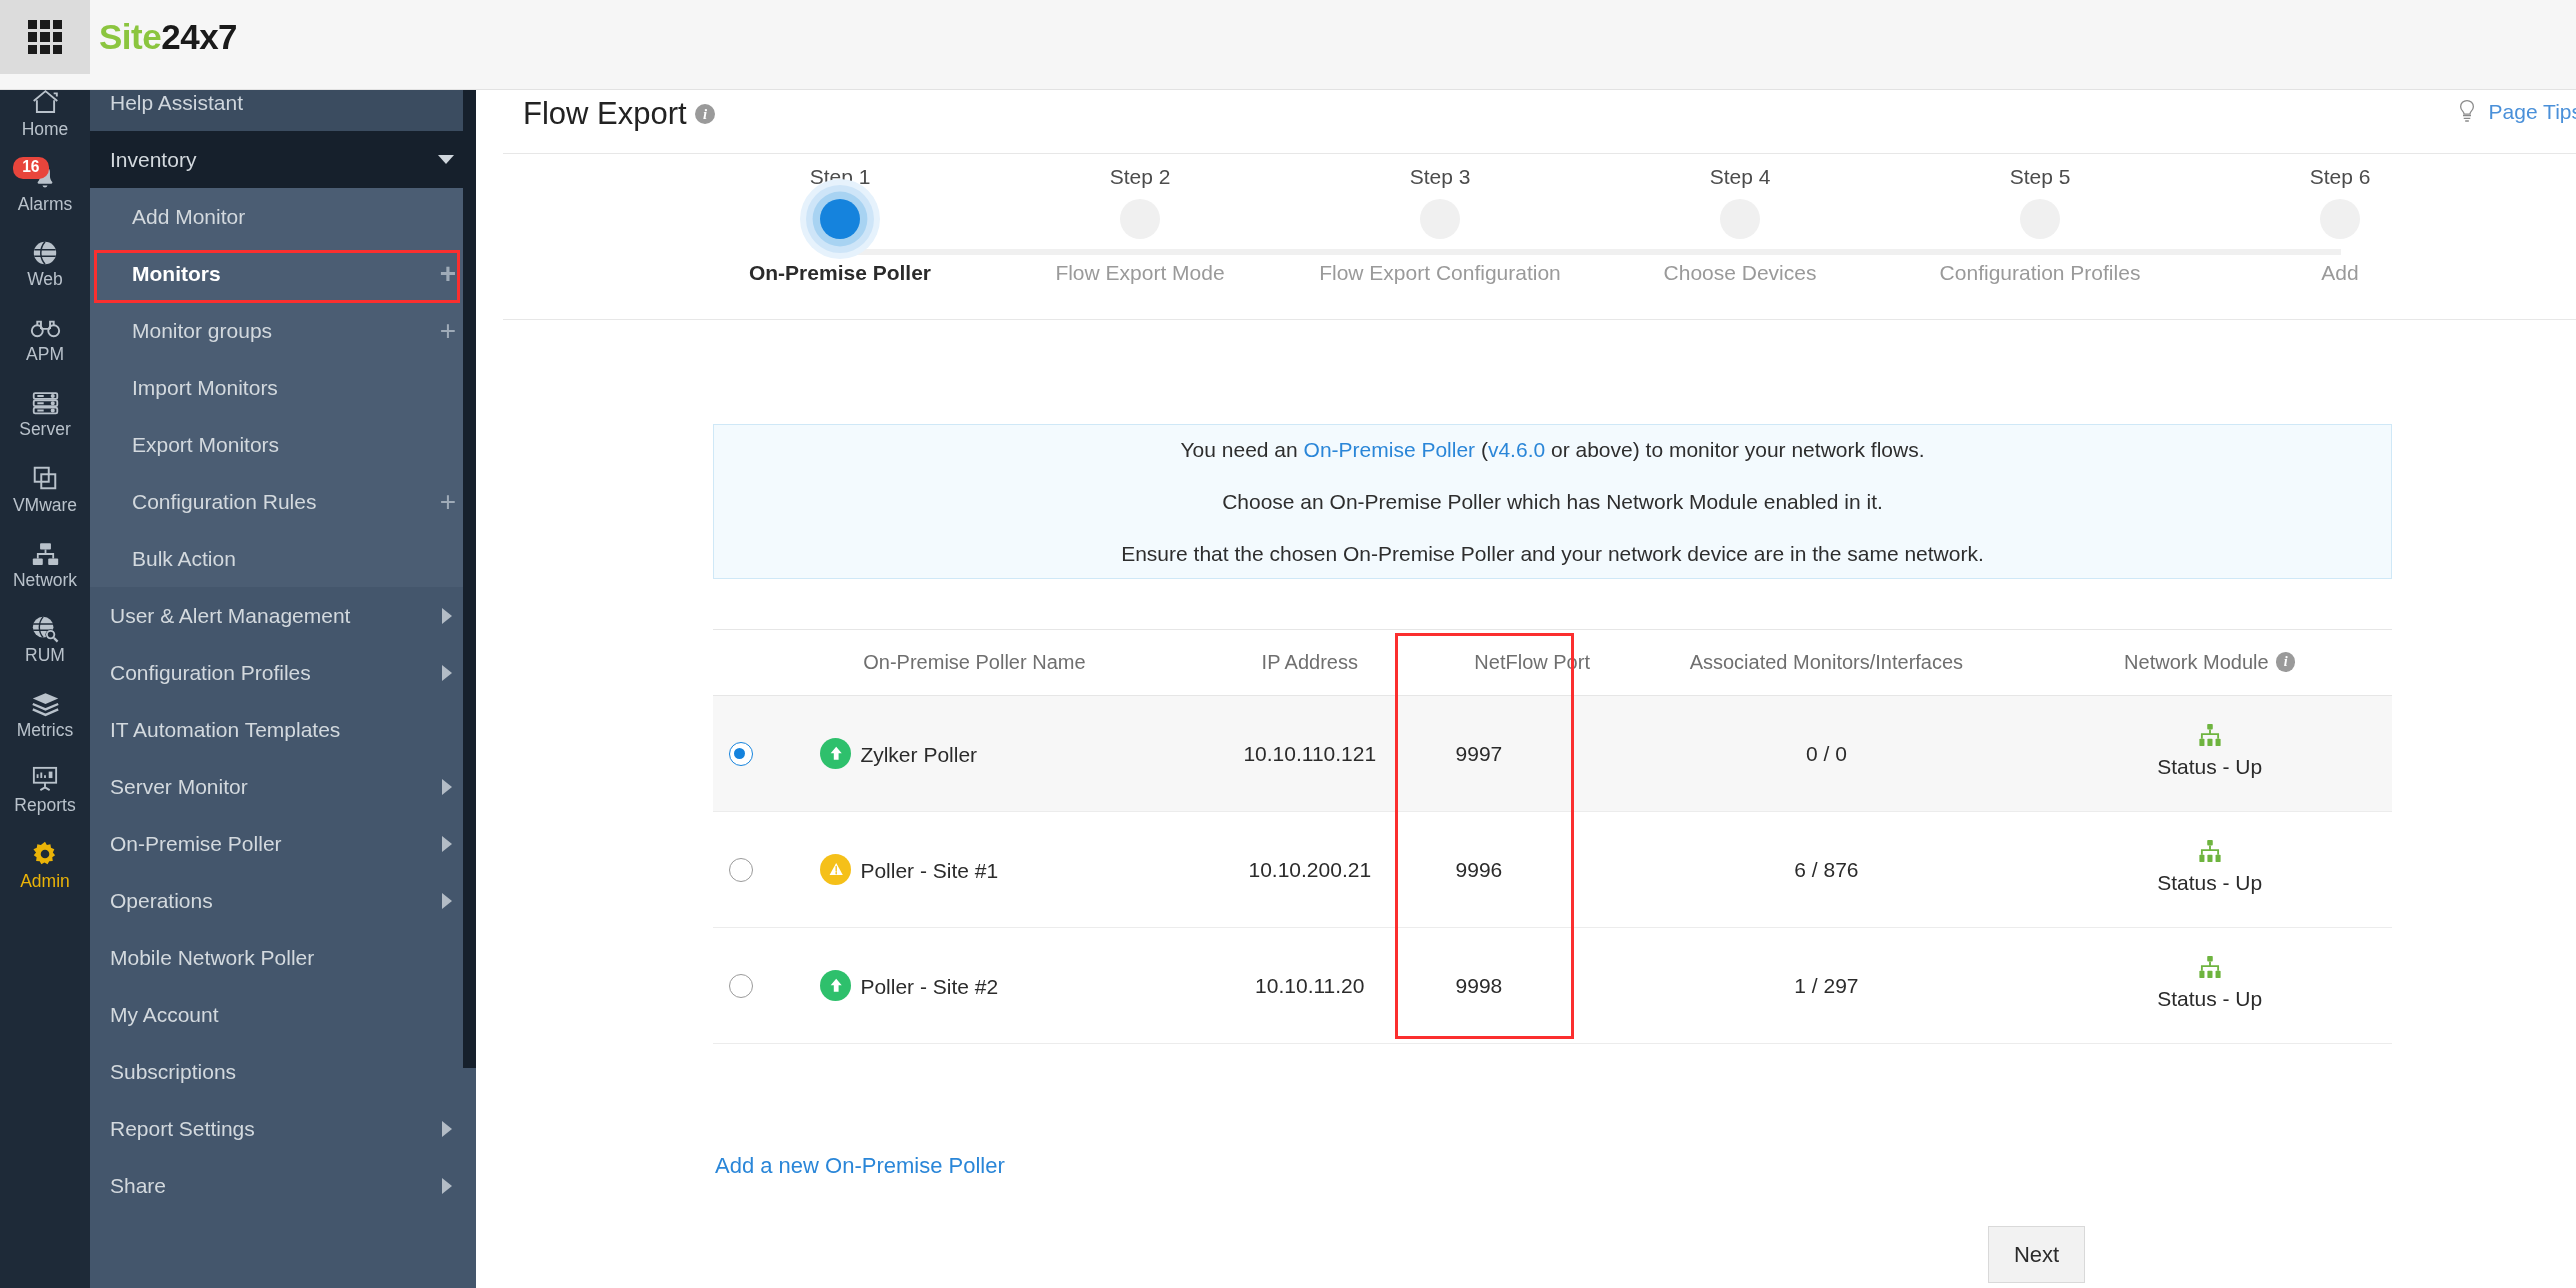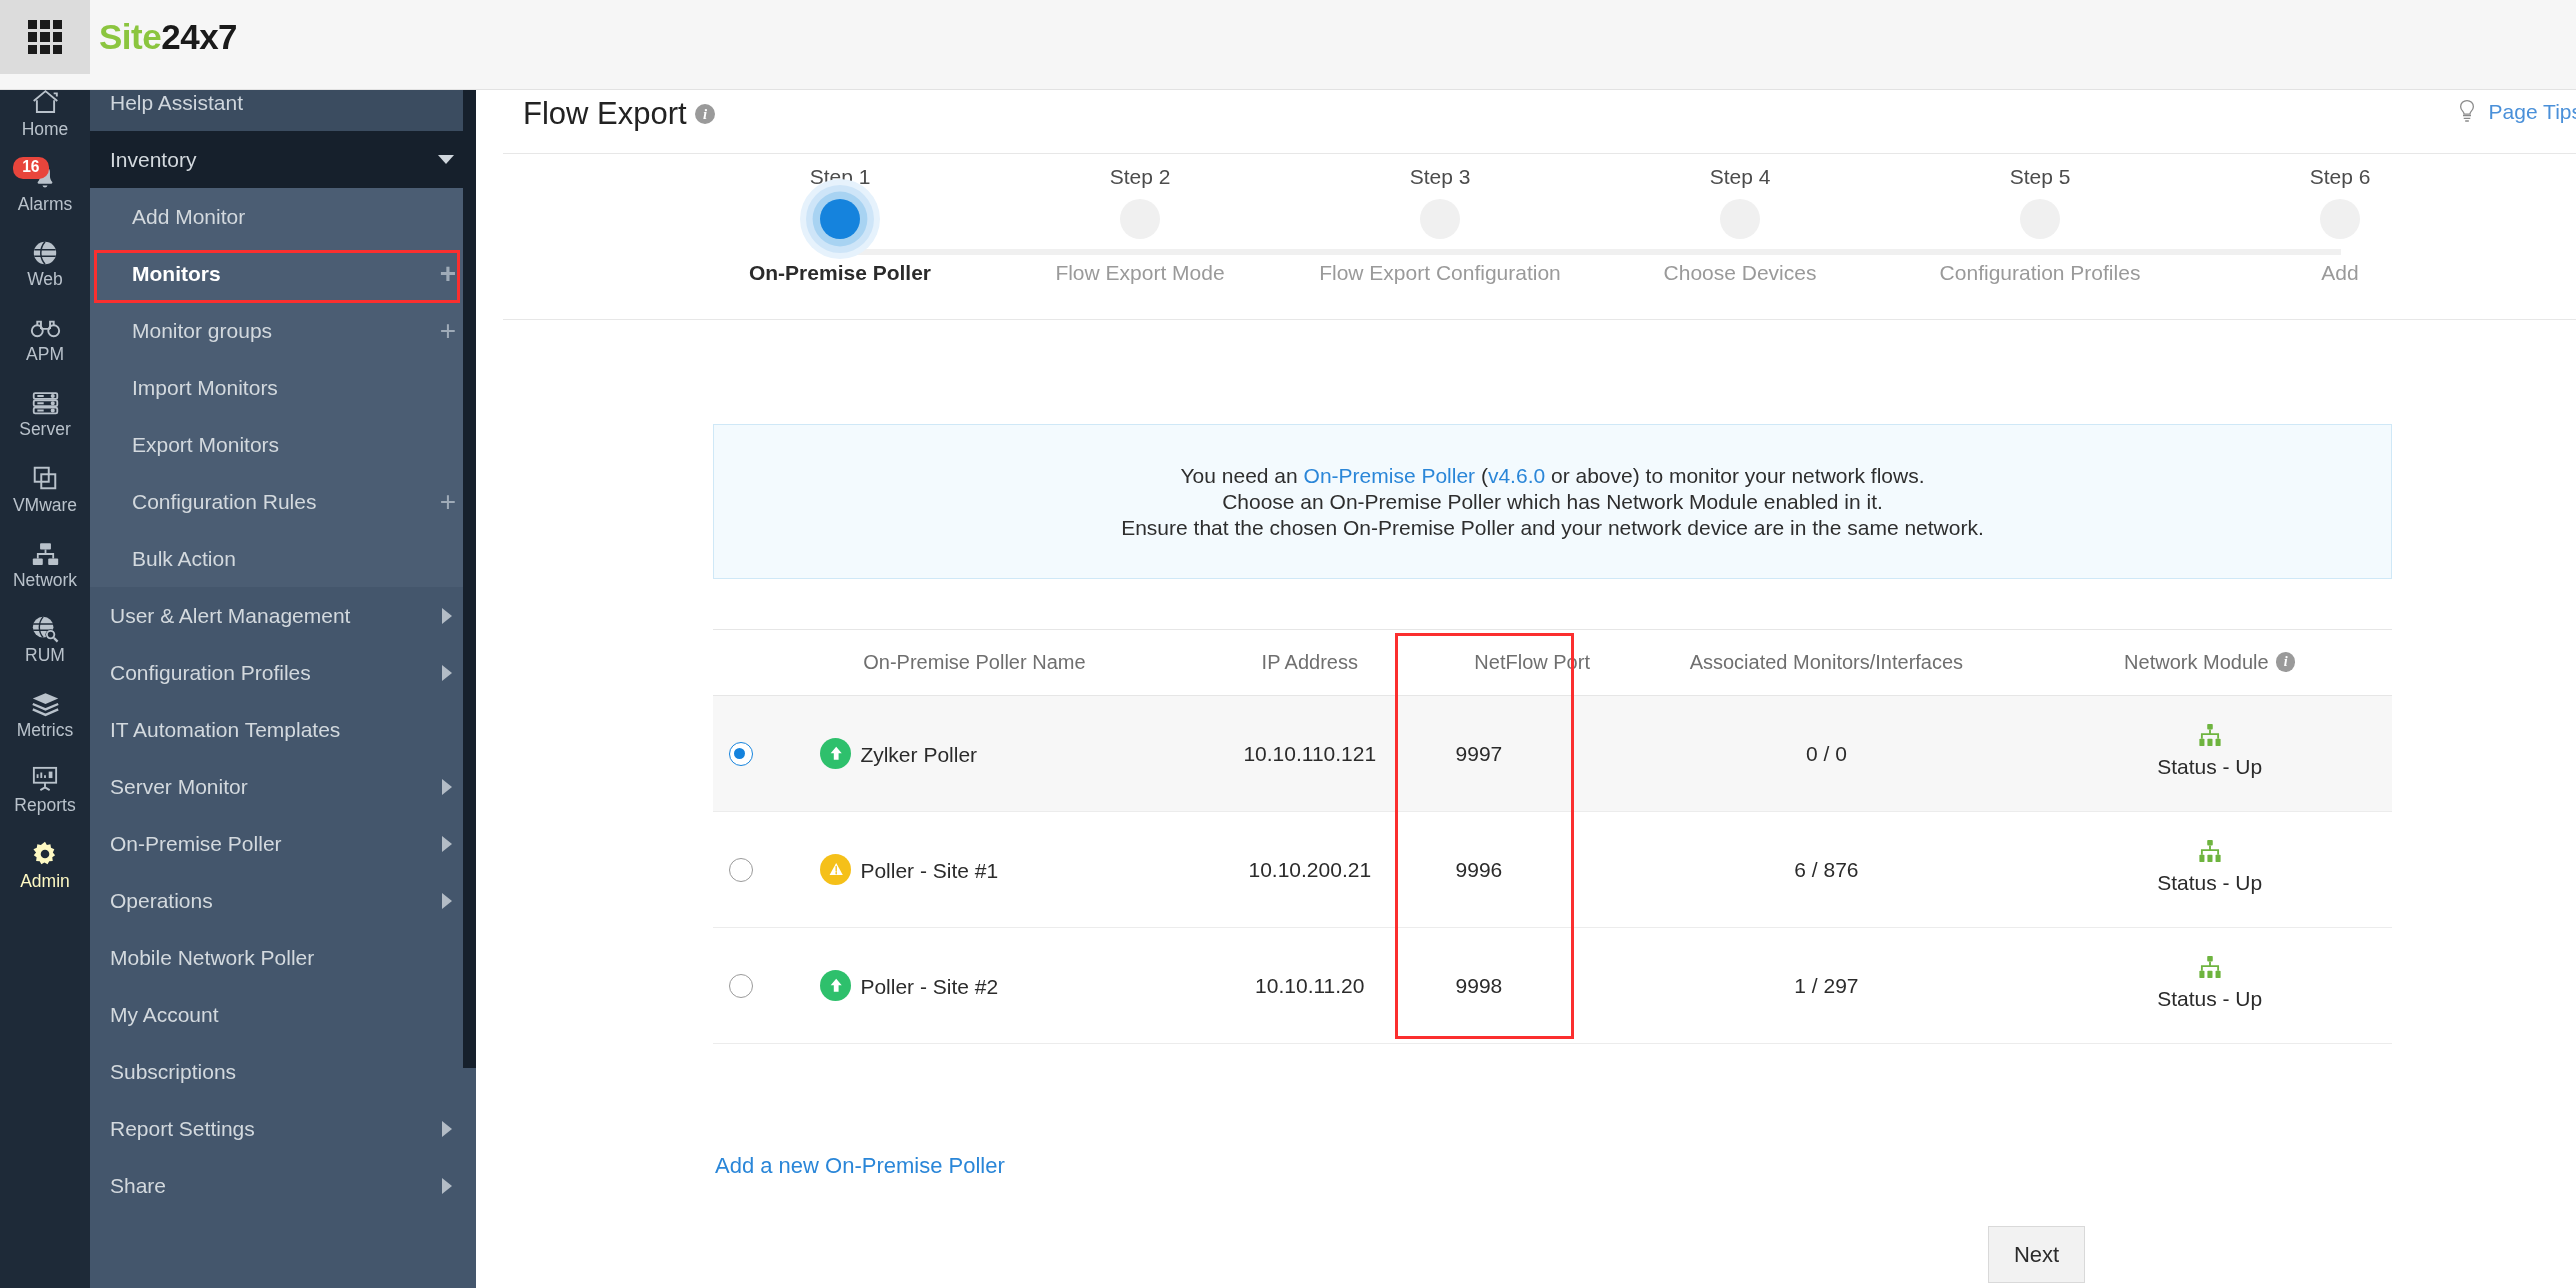--- a/index.html
+++ b/index.html
@@ -39,21 +39,21 @@
     z-index: 30;
   }
   .rail-item {
     position: relative;
     width: 90px; padding: 12px 8px 11px;
     text-align: center; color: #b9c2cb;
     font-size: 17.5px;
     cursor: pointer;
   }
   .rail-item .rlabel { display: block; margin-top: 3.7px; line-height: 1; }
-  .rail-item.active { color: #fef9c3; }
+  .rail-item.active { color: #eab308; }
   .rail-ico { display: block; height: 31px; line-height: 31px; }
   .rail-ico svg { vertical-align: middle; }
   .badge {
     position: absolute; left: 13px; top: 7.4px;
     background: #e8453c; color: #fff;
     font-size: 15.6px; font-weight: bold;
     border-radius: 10px; padding: 1.8px 9.2px; line-height: 18.4px;
   }
   #clock {
     position: absolute; left: 0; top: 1173px; width: 90px;
@@ -157,21 +157,21 @@
   }
   .step .slabel { font-size: 21px; color: #9a9a9a; white-space: nowrap; }
   .step.current .slabel { color: #2b2b2b; font-weight: bold; }
 
   
   #notice {
     position: absolute; left: 210px; top: 350px;
     width: 1679px; height: 155px;
     background: #f3fafe; border: 0.9px solid #cfe8f7;
     display: flex; flex-direction: column; align-items: center; justify-content: center;
-    gap: 2px;
+    gap: 28px;
   }
   #notice p { font-size: 21px; color: #2e2e2e; }
   #notice a { color: #2a86d8; text-decoration: none; cursor: pointer; }
 
   
   #poller-table {
     position: absolute; left: 210px; top: 555px;
     width: 1679px;
     border-collapse: collapse;
     border-top: 0.9px solid #e6e6e6;

